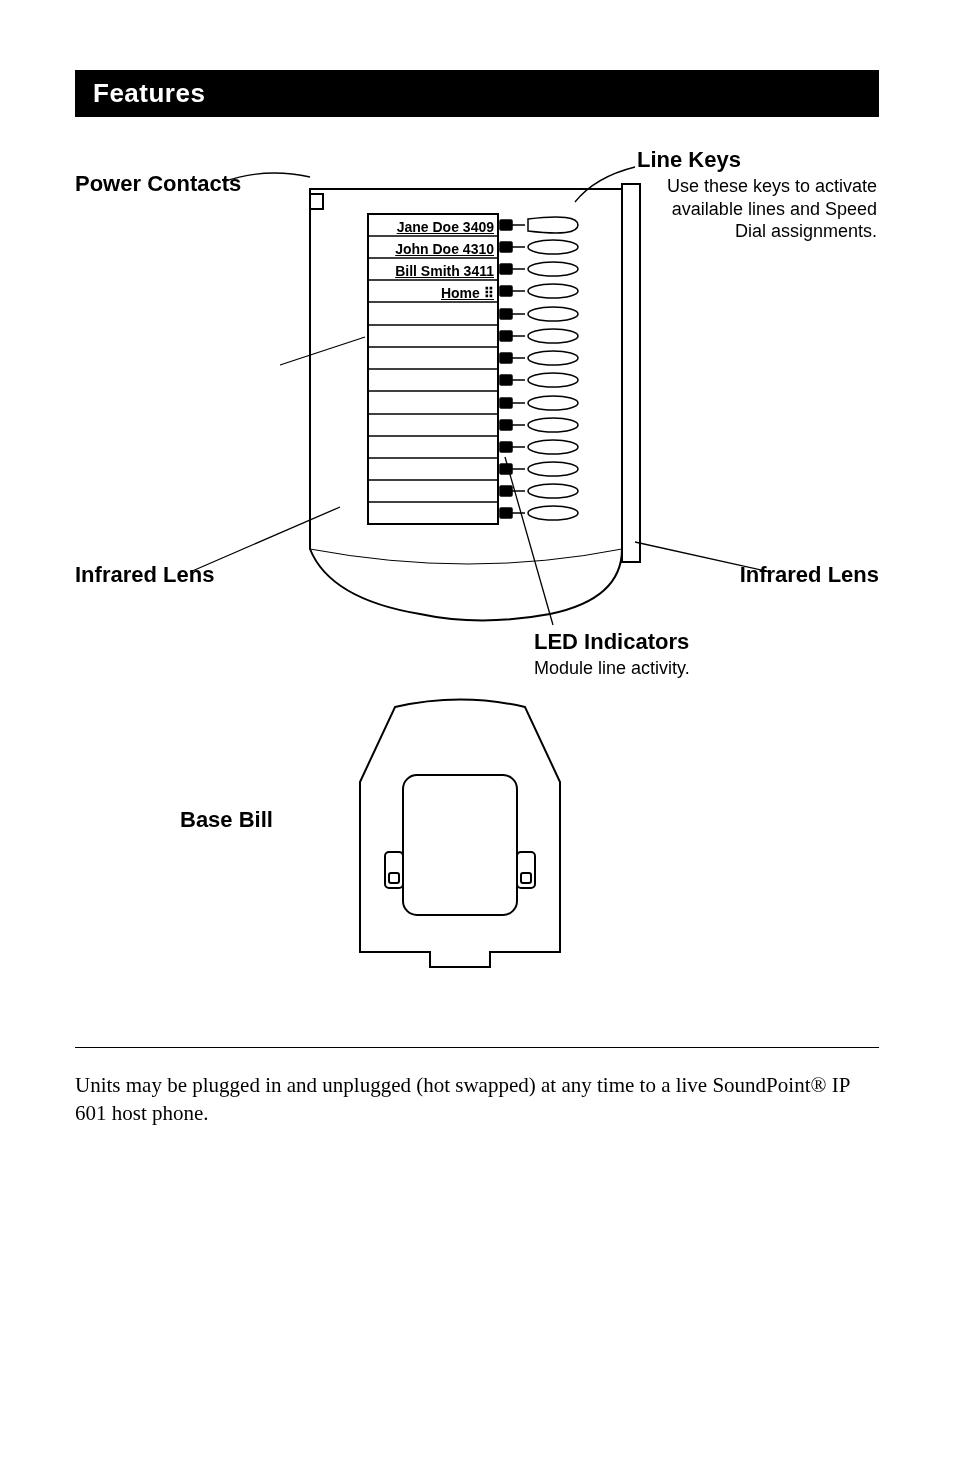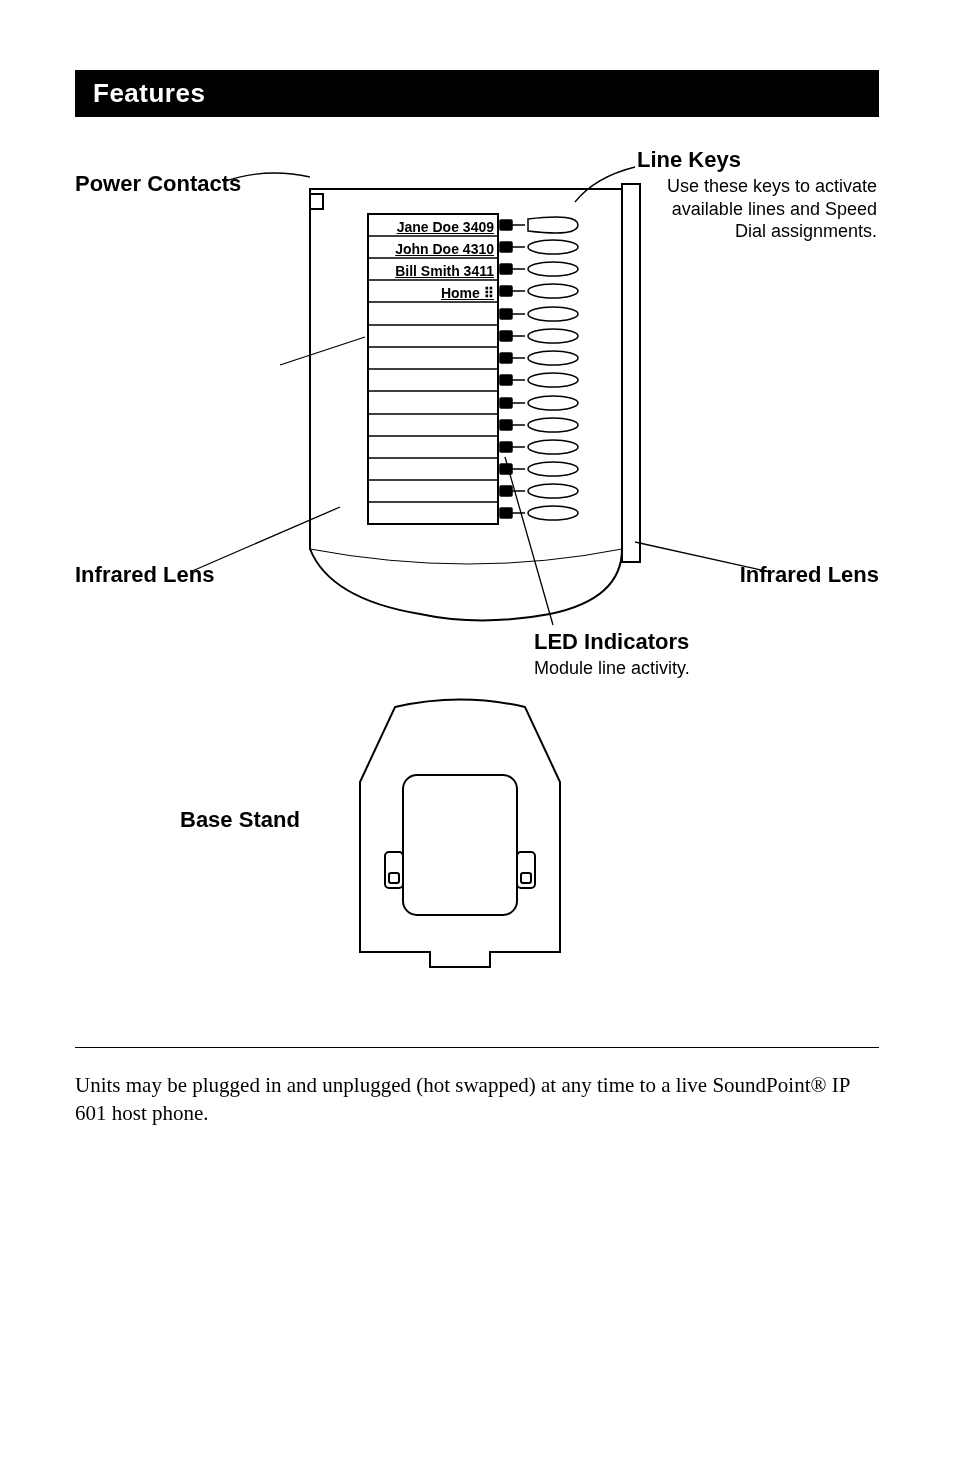--- a/index.html
+++ b/index.html
@@ -282,21 +282,21 @@
 
         <line x1="695" y1="425" x2="560" y2="395"></line>
 
         <line x1="478" y1="478" x2="430" y2="310"></line>
       </g>
     </svg>
 
   </div>
 
   <div class="base-stand-area">
-    <div class="base-stand-label">Base Stand</div>
+    <div class="base-stand-label">Base Bill</div>
     <svg class="base-stand-svg" viewBox="0 0 250 280">
       <g stroke="#000" stroke-width="2" fill="#fff">
 
         <path d="M 60 10 Q 125 -5 190 10 L 225 85 L 225 255 L 155 255 L 155 270 L 95 270 L 95 255 L 25 255 L 25 85 Z"></path>
 
         <rect x="68" y="78" width="114" height="140" rx="14"></rect>
 
         <g>
           <rect x="50" y="155" width="18" height="36" rx="4"></rect>
           <rect x="54" y="176" width="10" height="10" rx="2"></rect>

